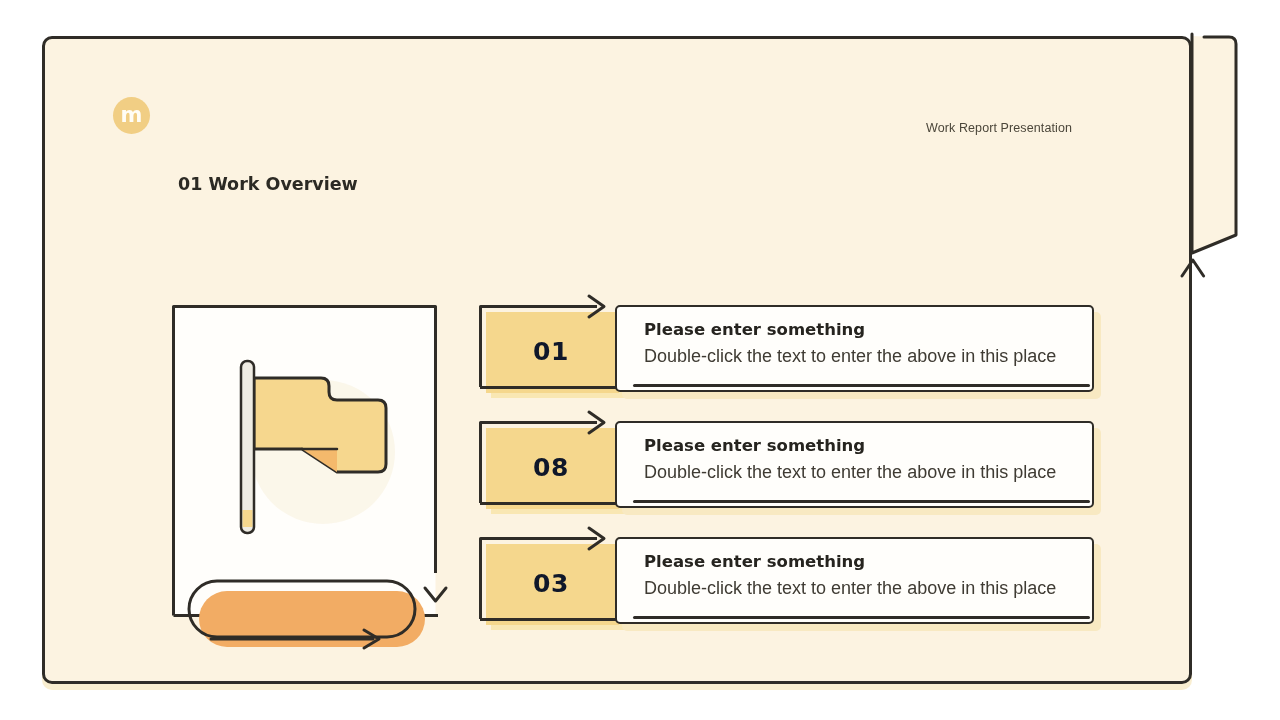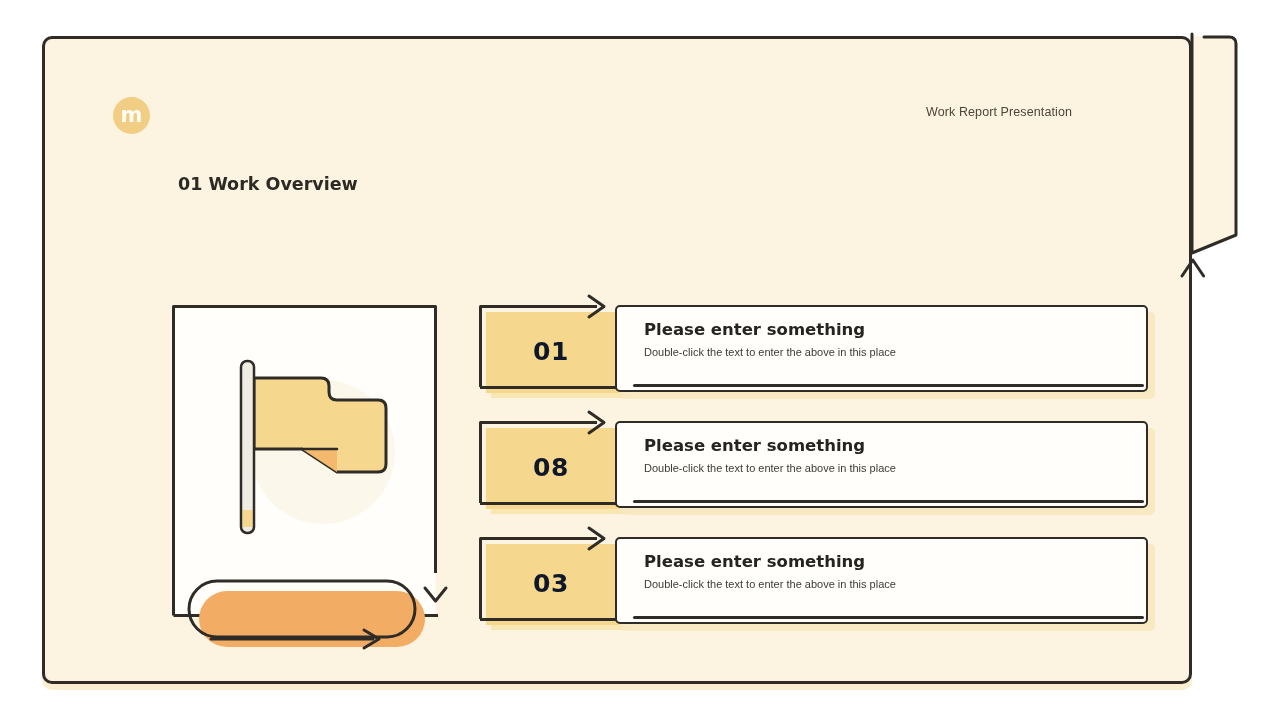--- a/index.html
+++ b/index.html
@@ -12,21 +12,21 @@
     background:#fcf3e1;border:3px solid #2f2c27;border-radius:10px;box-sizing:border-box;
     box-shadow:0 6px 0 rgba(246,229,183,.65);
   }
   
   .logo{
     position:absolute;left:68px;top:58px;width:37px;height:37px;border-radius:50%;
     background:#f1ce84;display:flex;align-items:center;justify-content:center;
     color:#fffdf6;font-family:"DejaVu Sans", sans-serif;font-weight:bold;font-size:21px;line-height:1;
   }
   .presentation-label{
-    position:absolute;top:66px;right:117px;font-size:12.5px;color:#4b463a;letter-spacing:.1px;
+    position:absolute;top:82px;right:117px;font-size:12.5px;color:#4b463a;letter-spacing:.1px;
   }
   
   .kicker{
     position:absolute;left:133px;top:135px;font-family:"DejaVu Sans", sans-serif;
     font-weight:bold;font-size:17.5px;color:#2c2a24;
   }
   .page-title{
     position:absolute;left:127px;top:161px;font-family:"DejaVu Sans", sans-serif;
     font-weight:bold;font-size:45px;letter-spacing:-.5px;color:#2c2a24;
   }
@@ -46,31 +46,31 @@
   
   .rows{position:absolute;left:433px;top:266px;width:680px;}
   .row{position:relative;height:87px;margin-bottom:29px;}
   .num-svg{position:absolute;left:0;top:-13px;}
   .num-label{
     position:absolute;left:6px;top:6px;width:134px;height:80px;
     display:flex;align-items:center;justify-content:center;
     font-family:"DejaVu Sans", sans-serif;font-weight:bold;font-size:25px;color:#0f172a;letter-spacing:.5px;
   }
   .textbox{
-    position:absolute;left:137px;top:0;width:533px;height:87px;box-sizing:border-box;
+    position:absolute;left:137px;top:0;width:479px;height:87px;box-sizing:border-box;
     background:#fffefb;border:2.5px solid #2f2c27;border-radius:5px;
     box-shadow:7px 7px 0 #f8e9c2;padding:13px 20px 0 27px;
   }
   .textbox .inner-line{
     position:absolute;left:16px;right:2px;bottom:3px;height:3px;background:#2f2c27;border-radius:2px;
   }
   .tb-title{
     font-family:"DejaVu Sans", sans-serif;font-weight:bold;font-size:16.5px;color:#26241f;margin:0 0 7px 0;
   }
-  .tb-sub{font-size:11px;color:#3f3b33;margin:0;}
+  .tb-sub{font-size:18px;color:#3f3b33;margin:0;}
   
   .fold-svg{position:absolute;left:1186px;top:24px;}
   .up-arrow-svg{position:absolute;left:1180px;top:255px;}
 </style>
 </head>
 <body>
 
 <div class="slide">
 
   <div class="logo">

